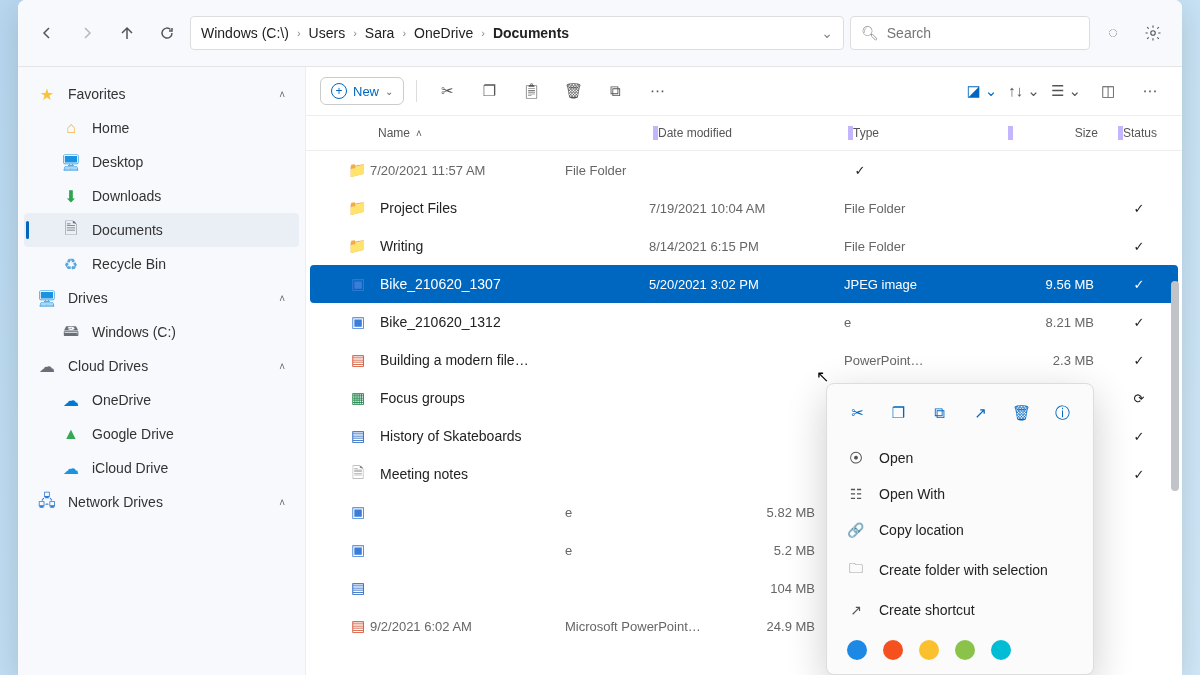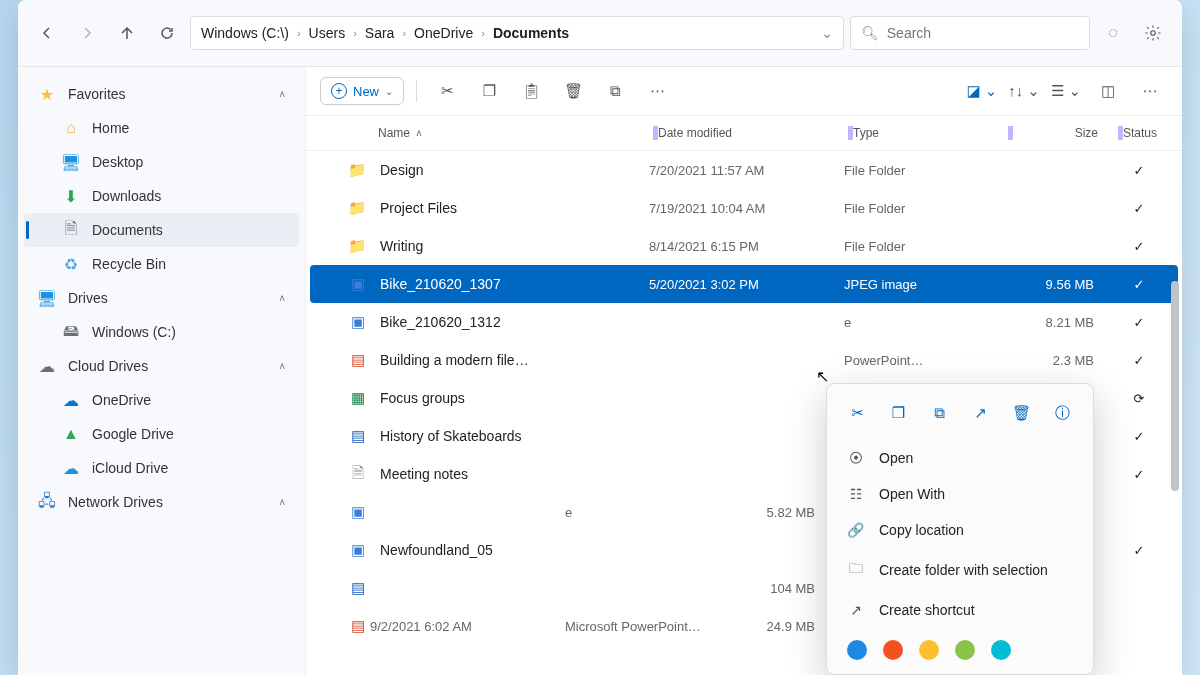--- a/index.html
+++ b/index.html
@@ -226,21 +226,20 @@
           </div>
         <div class="col-date col-sep">Date modified</div>
         <div class="col-type col-sep">Type</div>
         <div class="col-size col-sep">Size</div>
         <div class="col-status col-sep">Status</div>
       </div>
 
       <div class="file-list" id="file-list">
          <div class="file-row">
     <span class="file-icon ic-folder">📁</span>
-    <span class="file-name">Design</span>
     <span class="file-date">7/20/2021  11:57 AM</span>
     <span class="file-type">File Folder</span>
     <span class="file-size"></span>
     <span class="file-status">✓</span>
           </div>
           <div class="file-row">
     <span class="file-icon ic-folder">📁</span>
     <span class="file-name">Project Files</span>
     <span class="file-date">7/19/2021  10:04 AM</span>
     <span class="file-type">File Folder</span>
@@ -305,21 +304,20 @@
           </div>
           <div class="file-row">
     <span class="file-icon ic-img">▣</span>
     <span class="file-date"></span>
     <span class="file-type">e</span>
     <span class="file-size">5.82 MB</span>
     <span class="file-status">✓</span>
           </div>
           <div class="file-row">
     <span class="file-icon ic-img">▣</span>
-    <span class="file-name">Newfoundland_05</span>
     <span class="file-date"></span>
     <span class="file-type">e</span>
     <span class="file-size">5.2 MB</span>
     <span class="file-status">✓</span>
           </div>
           <div class="file-row">
     <span class="file-icon ic-doc">▤</span>
     <span class="file-date"></span>
     <span class="file-type"></span>
     <span class="file-size">104 MB</span>

